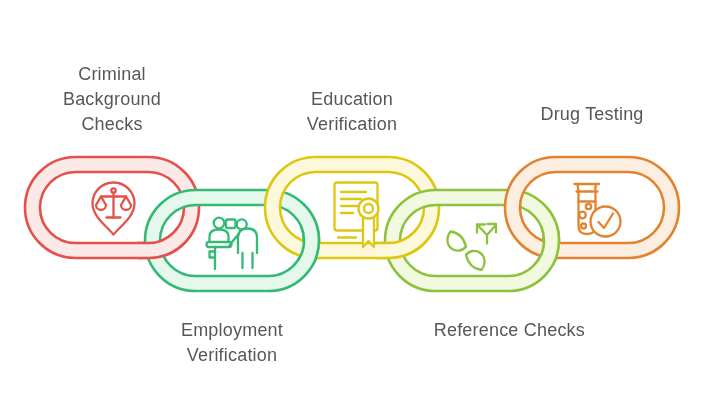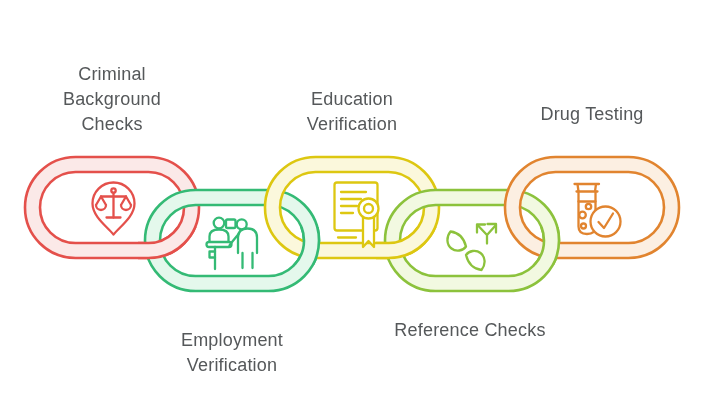--- a/index.html
+++ b/index.html
@@ -7,23 +7,23 @@
     position:relative; width:710px; height:413px; overflow:hidden;
     background:#ffffff; font-family:"Liberation Sans", sans-serif;
   }
   .stage svg { position:absolute; left:0; top:0; }
   .label {
     position:absolute; width:230px; text-align:center;
     font-size:18px; line-height:25px; color:#55585a;
     white-space:pre-line; letter-spacing:0.2px;
   }
   .label-criminal   { left:-3px;  top:62px;  }
-  .label-employment { left:117px; top:328px; }
+  .label-employment { left:117px; top:318px; }
   .label-education  { left:237px; top:87px;  }
-  .label-reference  { left:355px; top:318px; }
+  .label-reference  { left:355px; top:318px;text-align:right; }
   .label-drug       { left:477px; top:102px; }
 </style>
 </head>
 <body>
 
 <div class="stage">
 
   <svg width="710" height="413" viewBox="0 0 710 413">
     <defs>
       <clipPath id="clipA">

